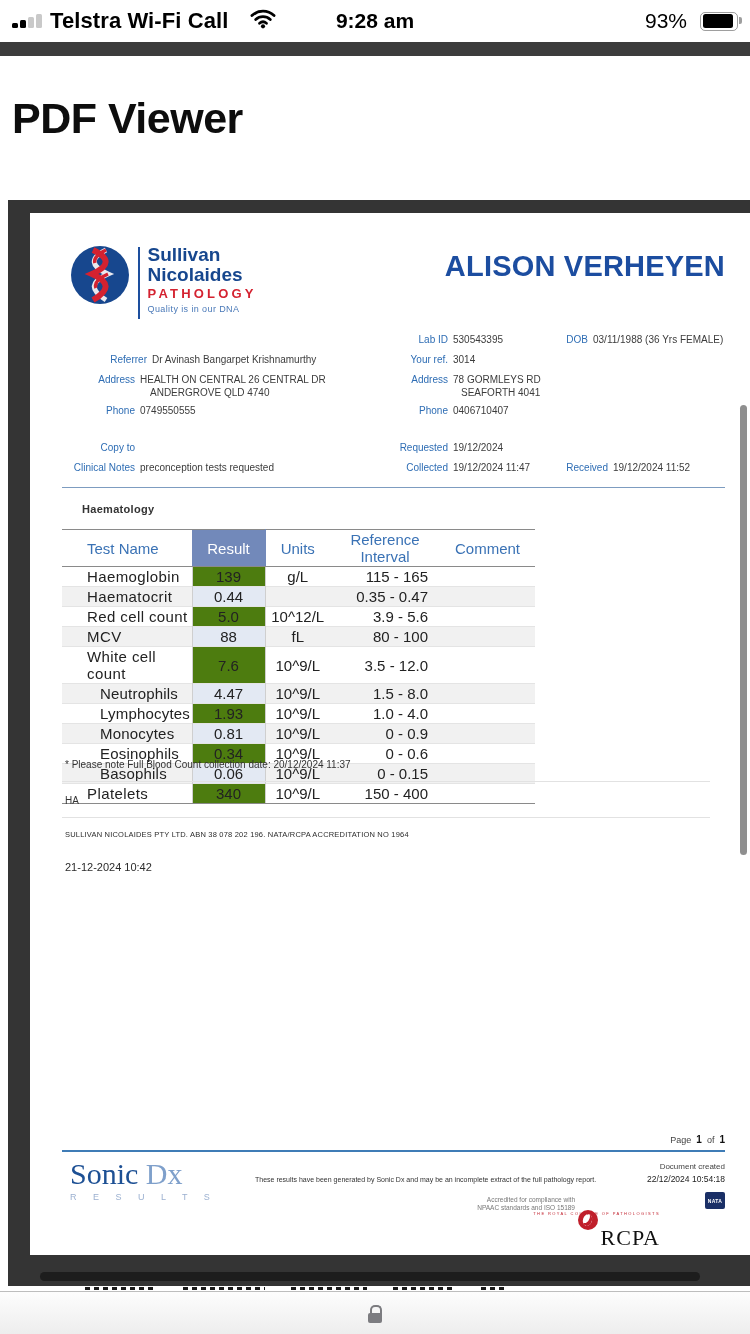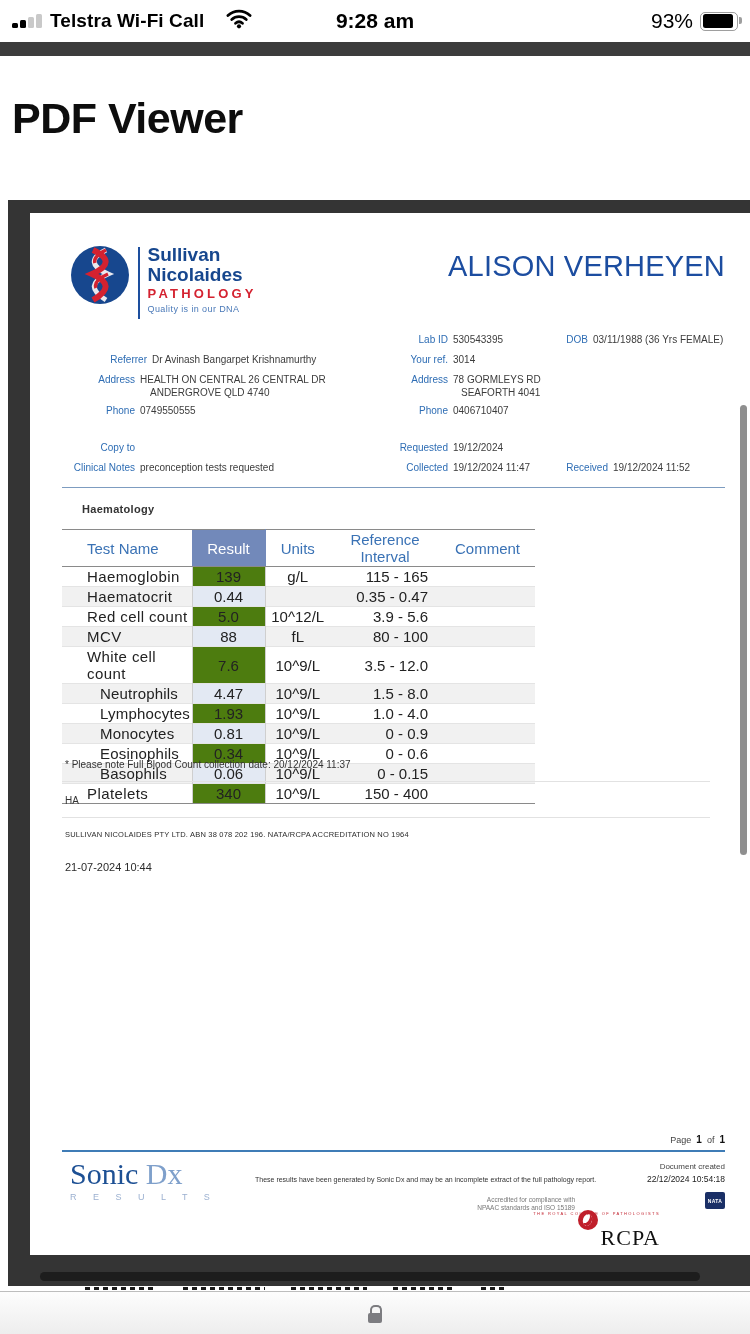--- a/index.html
+++ b/index.html
@@ -8,43 +8,43 @@
     font-family:"Liberation Sans", sans-serif;
     -webkit-font-smoothing:antialiased;
   }
   
   .status-bar{position:absolute;left:0;top:0;width:750px;height:42px;background:#fff;
     display:flex;align-items:center;padding:0 12px;box-sizing:border-box;color:#000;}
   .sig{display:flex;align-items:flex-end;gap:2px;margin-right:8px;}
   .sig i{display:block;width:6px;border-radius:1.5px;background:#000;}
   .sig i:nth-child(1){height:5px}.sig i:nth-child(2){height:8px}
   .sig i:nth-child(3){height:11px;background:#c9c9c9}.sig i:nth-child(4){height:14px;background:#c9c9c9}
-  .carrier{font-size:19px;font-weight:600;letter-spacing:.1px;margin-right:22px;}
+  .carrier{font-size:22px;font-weight:600;letter-spacing:.1px;margin-right:22px;}
   .sb-time{position:absolute;left:0;right:0;text-align:center;font-size:21px;font-weight:700;pointer-events:none;}
-  .sb-right{margin-left:auto;display:flex;align-items:center;gap:7px;}
+  .sb-right{margin-left:auto;display:flex;align-items:center;gap:13px;}
   .sb-batt-pct{font-size:21px;}
   .bat{width:36px;height:17px;border:1.6px solid rgba(0,0,0,.38);border-radius:5px;position:relative;}
   .bat .fill{position:absolute;left:1.5px;top:1.5px;bottom:1.5px;width:93%;max-width:30px;background:#000;border-radius:2.5px;}
   .bat::after{content:"";position:absolute;right:-5px;top:4.5px;width:2.6px;height:7px;background:rgba(0,0,0,.38);border-radius:0 2px 2px 0;}
   .top-divider{position:absolute;left:0;top:42px;width:750px;height:14px;background:#3c3c3c;}
   
   .page-title{position:absolute;left:12px;top:94px;font-size:43px;font-weight:700;color:#0d0d0d;letter-spacing:-.5px;}
   
   .viewer-frame{position:absolute;left:8px;top:200px;width:742px;height:1086px;background:#343434;}
   .pdf-page{position:absolute;left:22px;top:13px;width:720px;height:1042px;background:#fff;font-size:10.5px;color:#3a3a3a;}
   .h-scrollbar{position:absolute;left:32px;top:1072px;width:660px;height:9px;background:#1d1d1d;border-radius:5px;}
   .v-scrollbar{position:absolute;left:740px;top:405px;width:7px;height:450px;background:#8f8f8f;border-radius:4px;}
   
   .lab-logo{position:absolute;left:40px;top:32px;display:flex;align-items:flex-start;}
   .logo-sep{width:1.5px;height:72px;background:#1d4f9e;margin:2px 8px 0 8px;}
   .logo-text{line-height:1;}
   .logo-name{font-size:19px;font-weight:700;color:#17478e;line-height:20px;}
   .logo-path{font-size:13px;font-weight:700;color:#d42230;letter-spacing:3.2px;margin-top:2px;}
   .logo-tag{font-size:9px;color:#4a79b8;margin-top:5px;letter-spacing:.4px;}
-  .patient-name{position:absolute;right:25px;top:37px;font-size:29px;font-weight:400;color:#1c4da0;letter-spacing:.2px;}
+  .patient-name{position:absolute;right:25px;top:37px;font-size:29px;font-weight:700;color:#1c4da0;letter-spacing:.2px;}
   
   .frow{position:absolute;display:flex;gap:5px;line-height:13px;}
   .flabel{color:#2e6db4;text-align:right;flex:0 0 auto;font-size:10px;}
   .fval{color:#3c3c3c;font-size:10px;}
   .w70{width:70px}.w78{width:78px}.w28{width:28px}.w48{width:48px}.w103{width:103px}
   .rule-blue{position:absolute;left:32px;width:663px;height:1px;background:#7d9cc0;}
   .section-title{position:absolute;left:52px;top:290px;font-size:11px;font-weight:700;color:#333;letter-spacing:.3px;}
   
   .results-table{position:absolute;left:32px;top:316px;border-collapse:collapse;table-layout:fixed;width:473px;
     font-size:15px;color:#222;}
@@ -313,21 +313,21 @@
             <td class="comment"></td>
           </tr>
         </tbody>
     </table>
 
     <div class="footnote">* Please note Full Blood Count collection date: 20/12/2024 11:37</div>
     <div class="rule-light" style="top:568px;"></div>
     <div class="code-ha">HA</div>
     <div class="rule-light" style="top:604px;"></div>
     <div class="company-line">SULLIVAN NICOLAIDES PTY LTD. ABN 38 078 202 196. NATA/RCPA ACCREDITATION NO 1964</div>
-    <div class="report-dt">21-07-2024 10:44</div>
+    <div class="report-dt">21-12-2024 10:42</div>
 
     <div class="page-of">
       <span>Page</span>&nbsp;
       <b>1</b>&nbsp;
       <span>of</span>&nbsp;
       <b>1</b>
     </div>
     <div class="footer-rule"></div>
 
     <div class="sonic">

